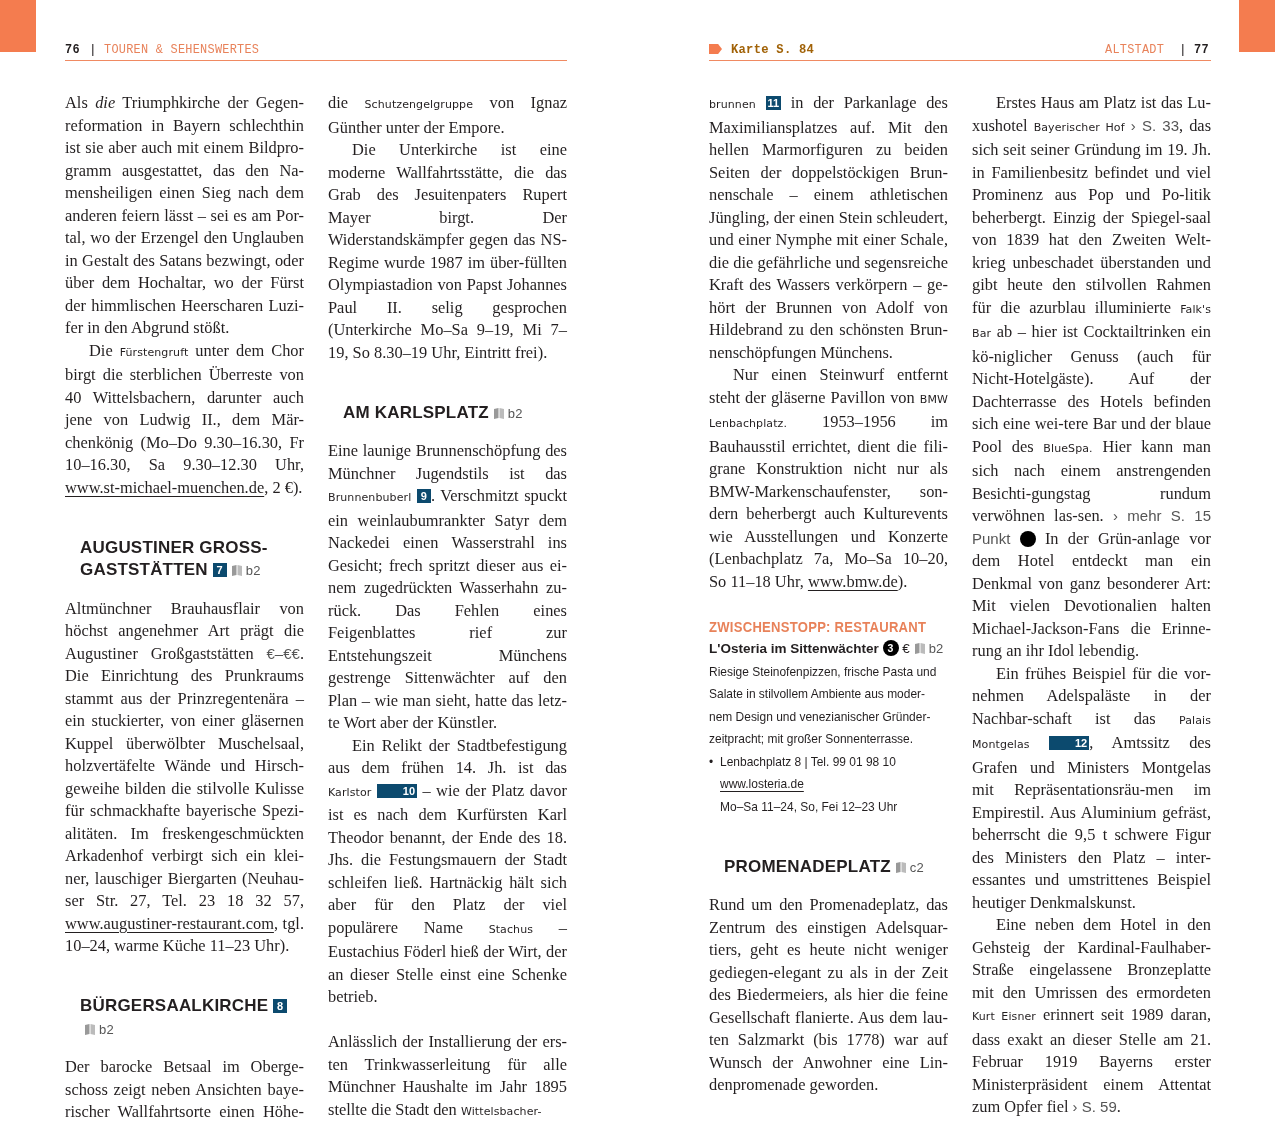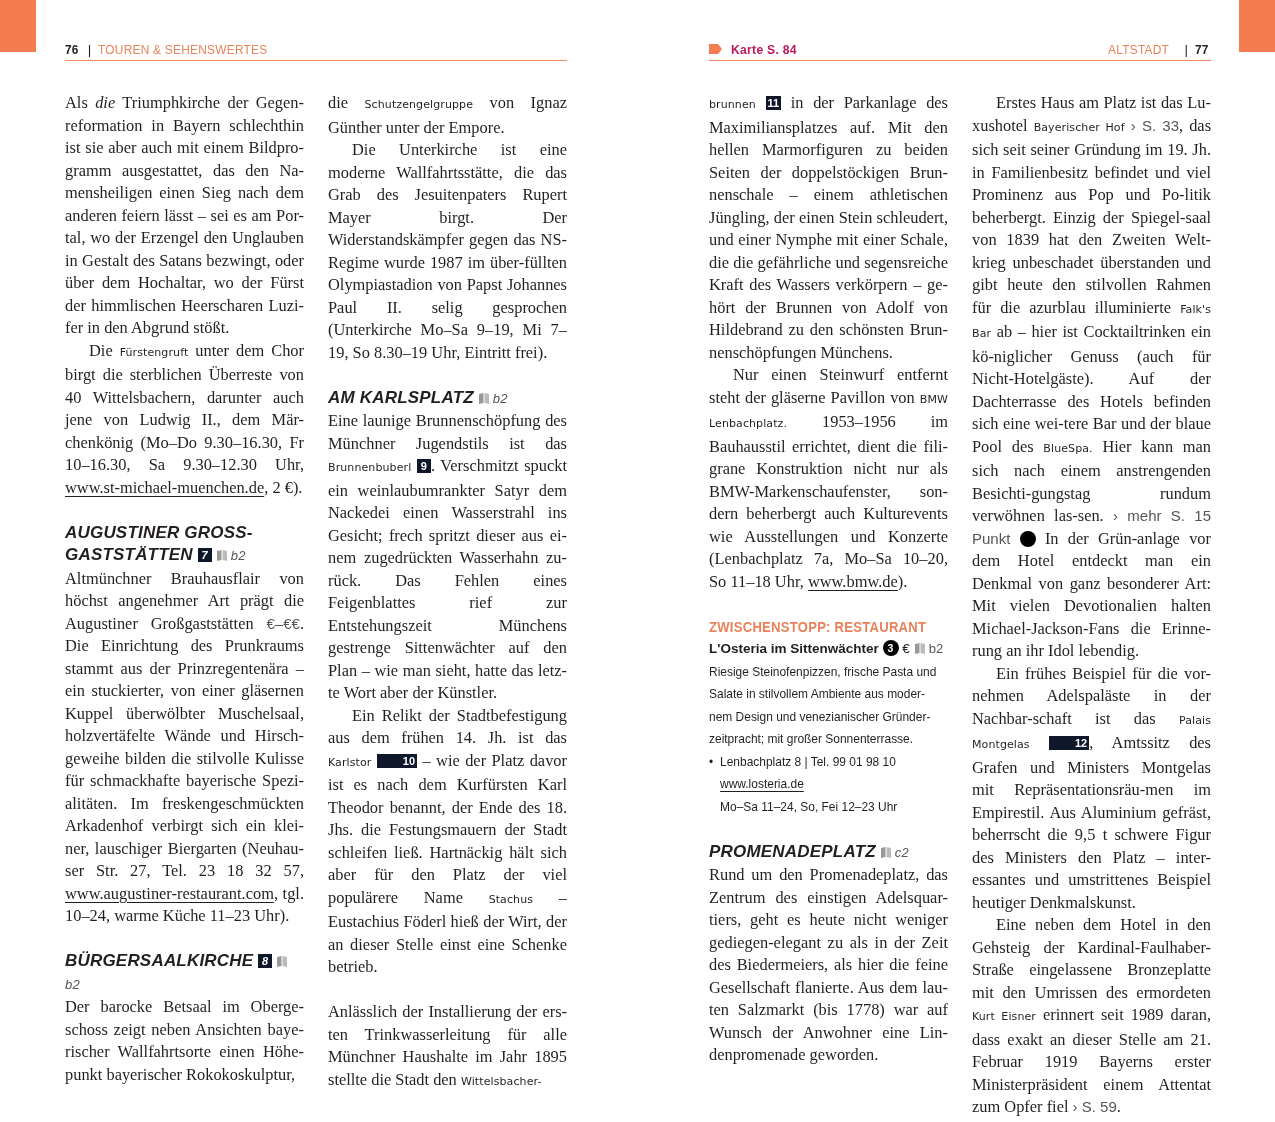--- a/index.html
+++ b/index.html
@@ -4,38 +4,38 @@
 <style>
   html, body { margin:0; padding:0; background:#ffffff; }
   body { width:1275px; height:1122px; position:relative; overflow:hidden; color:#231f20; }
   .tab { position:absolute; top:0; width:36px; height:52px; background:#f47c4f; }
   .tab.left { left:0; }
   .tab.right { right:0; }
   .page { position:absolute; top:0; width:502px; height:1122px; }
   .page.left { left:65px; }
   .page.right { left:709px; }
   .header { position:absolute; top:38px; left:0; right:0; height:22px; border-bottom:1.5px solid #f08a62;
-            font-family:Liberation Sans, sans-serif; font-size:13.5px; letter-spacing:0.3px; display:flex; align-items:center; }
+            font-family:Liberation Mono, monospace; font-size:13.5px; letter-spacing:0.3px; display:flex; align-items:center; }
   .header .num { font-weight:bold; color:#231f20; transform:scaleX(0.88); transform-origin:left; }
   .header .sep { color:#231f20; margin:0 7px; }
   .header .sec { color:#e8825a; text-transform:uppercase; transform:scaleX(0.88); transform-origin:left; white-space:nowrap; }
   .header.r { justify-content:space-between; }
-  .header .karte { display:flex; align-items:center; color:#be185d; }
+  .header .karte { display:flex; align-items:center; color:#a16207; }
   .header .karte-arrow { width:13px; height:10px; background:#f47c4f; margin-right:9px;
             clip-path:polygon(0 0, 70% 0, 100% 50%, 70% 100%, 0 100%); }
   .header .right-side { display:flex; align-items:center; }
   .cols { position:absolute; top:92px; left:0; right:0; display:flex; justify-content:space-between; }
   .col { width:239px; }
   p { margin:0; font-family:"Liberation Serif", serif; font-size:16.4px; line-height:22.5px; text-align:justify; hyphens:manual; }
   p.ind { text-indent:24px; }
   .sans { font-family:"DejaVu Sans", sans-serif; font-size:11px; letter-spacing:0.1px; }
-  h3 { margin:0; font-family:"Liberation Sans", sans-serif; font-weight:bold; font-size:17px; line-height:22.5px;
-       letter-spacing:0.2px; text-transform:uppercase; color:#231f20;font-style:italic; }
+  h3 { margin:15px; font-family:"Liberation Sans", sans-serif; font-weight:bold; font-size:17px; line-height:22.5px;
+       letter-spacing:0.2px; text-transform:uppercase; color:#231f20; }
   .gap { height:22.5px; }
-  .badge { display:inline-block; background:#0f172a; color:#fff; font-family:"Liberation Sans", sans-serif; font-weight:bold;
+  .badge { display:inline-block; background:#0c4a6e; color:#fff; font-family:"Liberation Sans", sans-serif; font-weight:bold;
            font-size:11px; line-height:14px; padding:0 2px; min-width:10px; text-align:center; vertical-align:1px; }
   .mapicon { display:inline-block; width:12px; height:12px; vertical-align:-1px; margin:0 3px 0 4px; }
   .grid { font-family:"Liberation Sans", sans-serif; font-weight:normal; font-size:13px; color:#555; text-transform:none; }
   .u { text-decoration:underline; text-underline-offset:3px; text-decoration-thickness:1px; }
   .ref { font-family:"Liberation Sans", sans-serif; font-size:15px; color:#555; }
   .circle { display:inline-block; width:16px; height:16px; border-radius:50%; background:#000000; color:#fff;
             font-family:"Liberation Sans", sans-serif; font-weight:bold; font-size:10.5px; line-height:16px; text-align:center; vertical-align:1px; }
   .box-title { font-family:"Liberation Sans", sans-serif; font-weight:bold; font-size:14.5px; line-height:22.5px; color:#e8825a;
                text-transform:uppercase; letter-spacing:0.3px; transform:scaleX(0.9); transform-origin:left; white-space:nowrap; }
   .box-name { font-family:"Liberation Sans", sans-serif; font-weight:bold; font-size:13.5px; line-height:22.5px; white-space:nowrap; }

